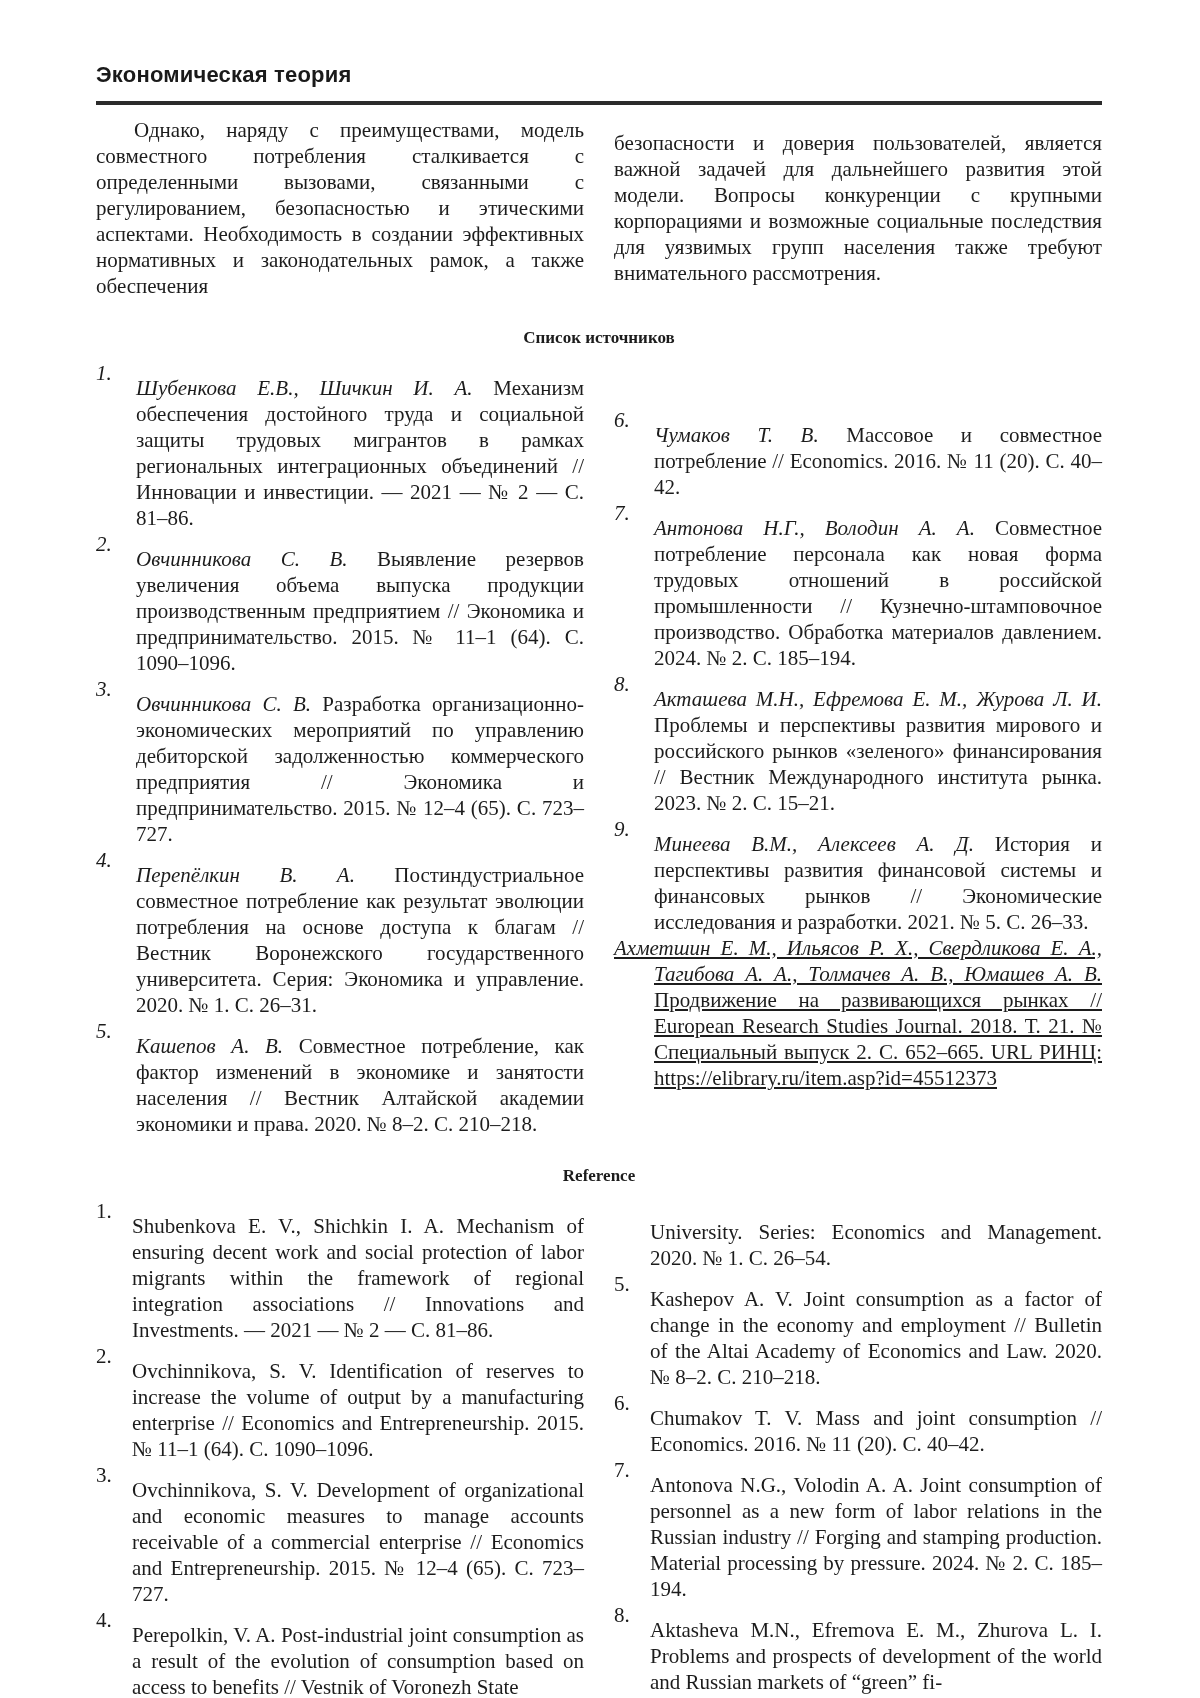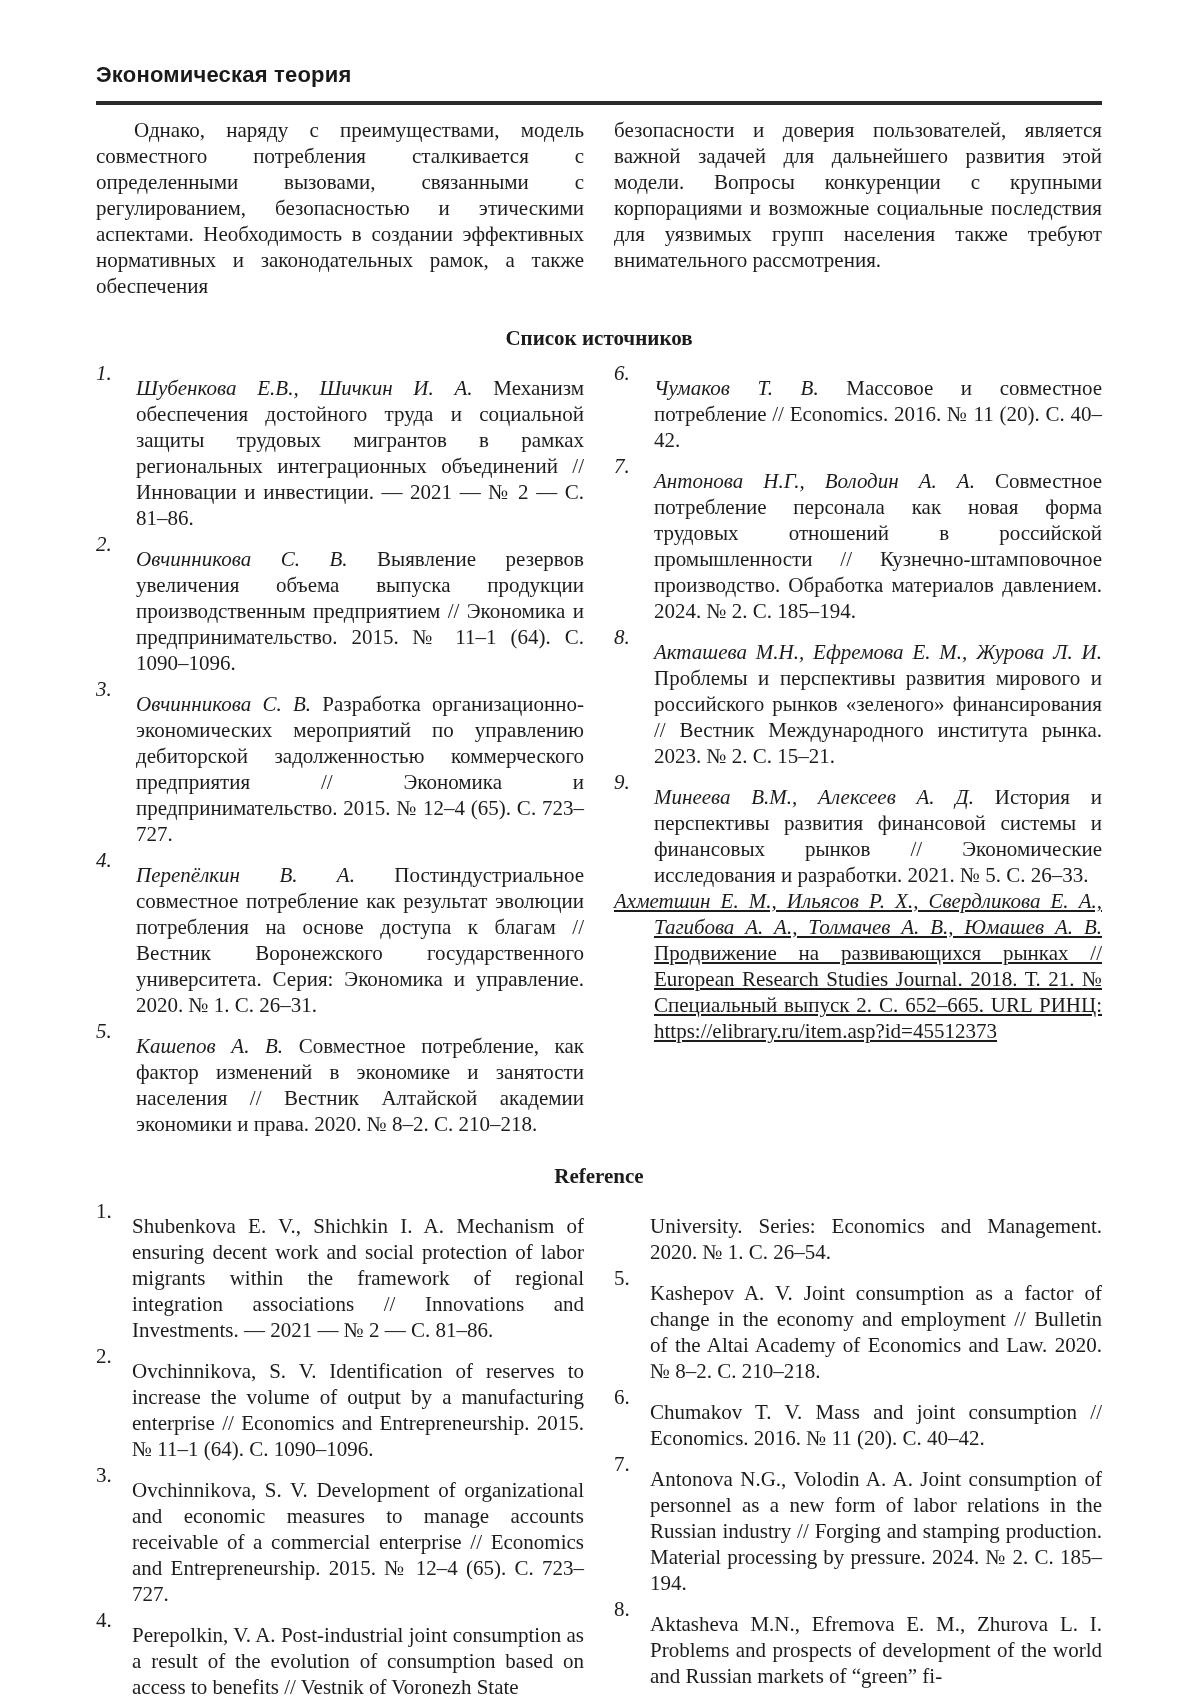--- a/index.html
+++ b/index.html
@@ -17,33 +17,33 @@
     flex-direction: column;
   }
   .section-title {
     font-family: "Liberation Sans", sans-serif;
     font-weight: 700;
     font-size: 22px;
     letter-spacing: 0.2px;
     color: #1a1a1a;
   }
   .top-rule { height: 4px; background: #2b2b2b; margin-top: 13px; }
-  .two-col { display: flex; gap: 30px; }
+  .two-col { display: flex; gap: 30px; align-items: center; }
   .col { flex: 1 1 0; min-width: 0; }
   .body-text {
     margin: 0;
     font-size: 21px;
     line-height: 26px;
     text-align: justify;
     color: #1c1c1c;
   }
   .first-indent { text-indent: 38px; }
   .intro { margin-top: 12px; }
   .section-heading {
-    font-size: 21px;
+    font-size: 17px;
     line-height: 26px;
     font-weight: 700;
     text-align: center;
     margin: 26px 0 9px 0;
   }
   .ref-item { display: flex; font-size: 21px; line-height: 26px; }
   .ref-num { flex: 0 0 40px; width: 40px; }
   .ru-refs .ref-num { font-style: italic; }
   .en-refs .ref-num { flex-basis: 36px; width: 36px; }
   .ref-body { flex: 1 1 auto; min-width: 0; text-align: justify; margin-top: 15px; }

